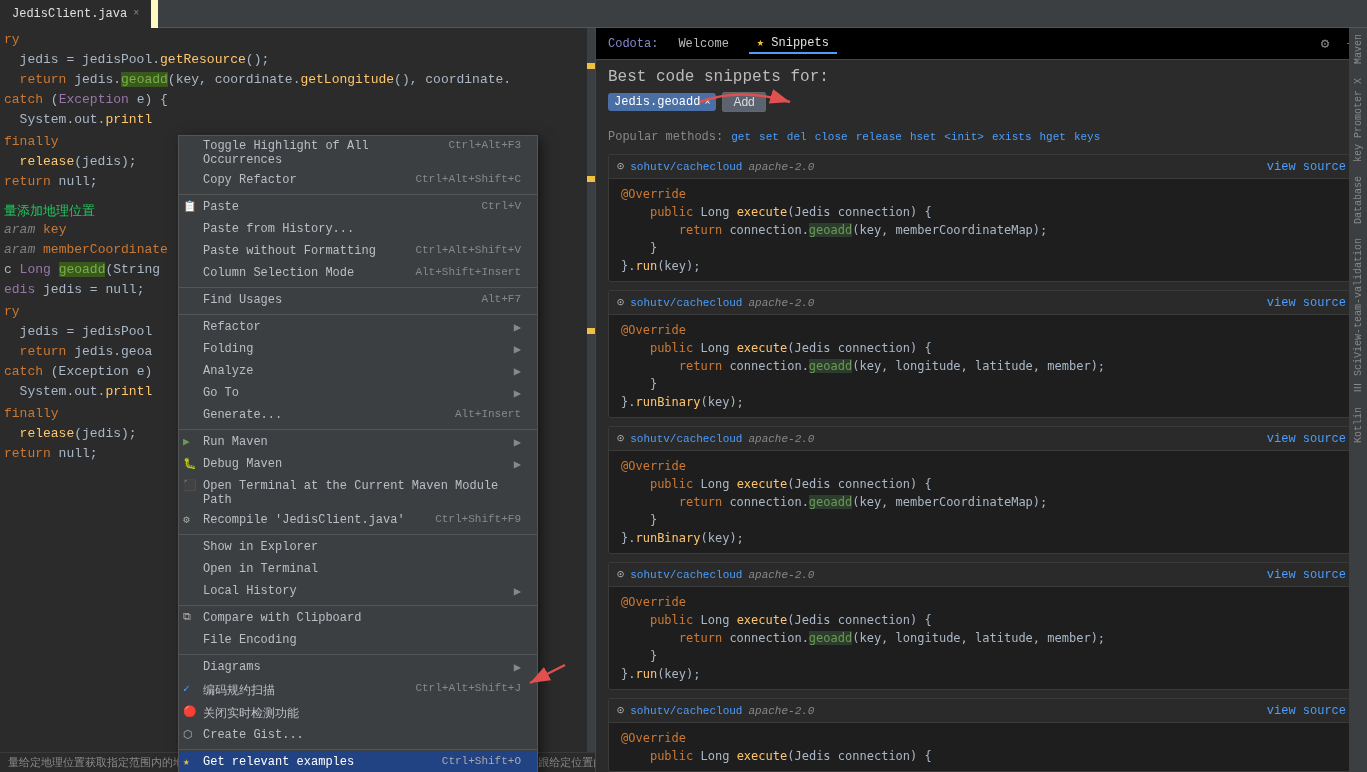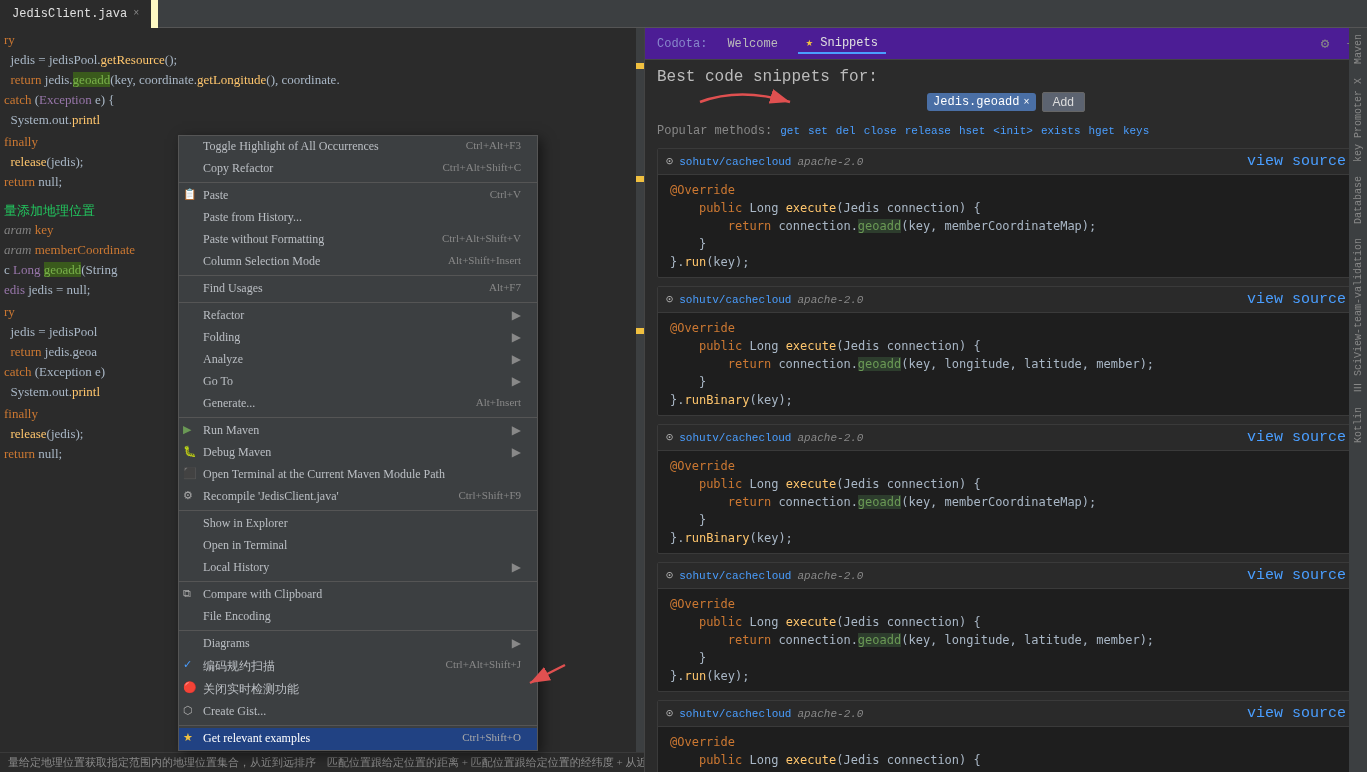--- a/index.html
+++ b/index.html
@@ -44,26 +44,25 @@
     }
 
     
     .main-layout {
       display: flex;
       height: calc(100% - 28px);
     }
 
     
     .editor-panel {
-      width: 644px;
+      width: 595px;
       background: #2b2b2b;
       position: relative;
       overflow: hidden;
       flex-shrink: 0;
-      font-family: Liberation Serif, serif;
     }
 
     .code-area {
       padding: 4px 0;
       position: relative;
     }
 
     .code-line {
       display: flex;
       align-items: baseline;
@@ -141,21 +140,21 @@
     .right-panel {
       flex: 1;
       background: #2b2b2b;
       display: flex;
       flex-direction: column;
       border-left: 1px solid #444;
     }
 
     
     .codota-header {
-      background: #4c1d95;
+      background: #000000;
       padding: 6px 12px;
       display: flex;
       align-items: center;
       gap: 12px;
       border-bottom: 1px solid #444;
       height: 32px;
     }
     .codota-brand {
       color: #8888cc;
       font-size: 12px;
@@ -193,22 +192,21 @@
     .best-snippets-label {
       font-size: 16px;
       color: #bbb;
       margin-bottom: 6px;
     }
 
     .search-bar {
       display: flex;
       align-items: center;
       gap: 6px;
-      margin-bottom: 12px;
-      justify-content: center;
+      margin-bottom: 18px;
     }
 
     .search-tag {
       background: #4a6fa5;
       color: #fff;
       border-radius: 3px;
       padding: 2px 6px;
       font-size: 12px;
       display: flex;
       align-items: center;
@@ -260,21 +258,21 @@
       display: flex;
       align-items: center;
       gap: 6px;
       font-size: 11px;
     }
     .gh-icon { color: #aaa; font-size: 12px; }
     .repo-name { color: #4a9eff; }
     .branch-name { color: #888; font-style: italic; }
     .view-source-link {
       color: #4a9eff;
-      font-size: 15px;
+      font-size: 12px;
       cursor: pointer;
     }
     .snippet-code {
       padding: 6px 12px;
       font-size: 12px;
       line-height: 1.5;
     }
     .snippet-code pre {
       white-space: pre;
       font-family: 'Consolas', monospace;

